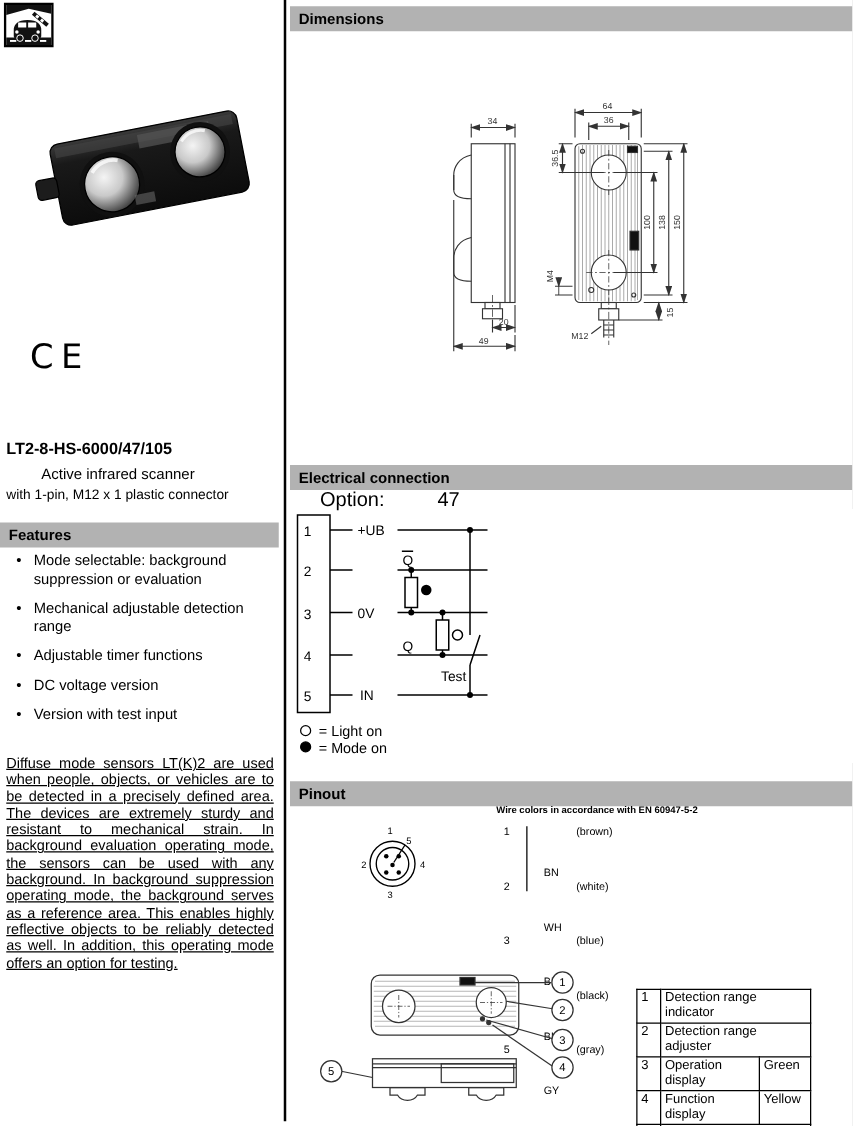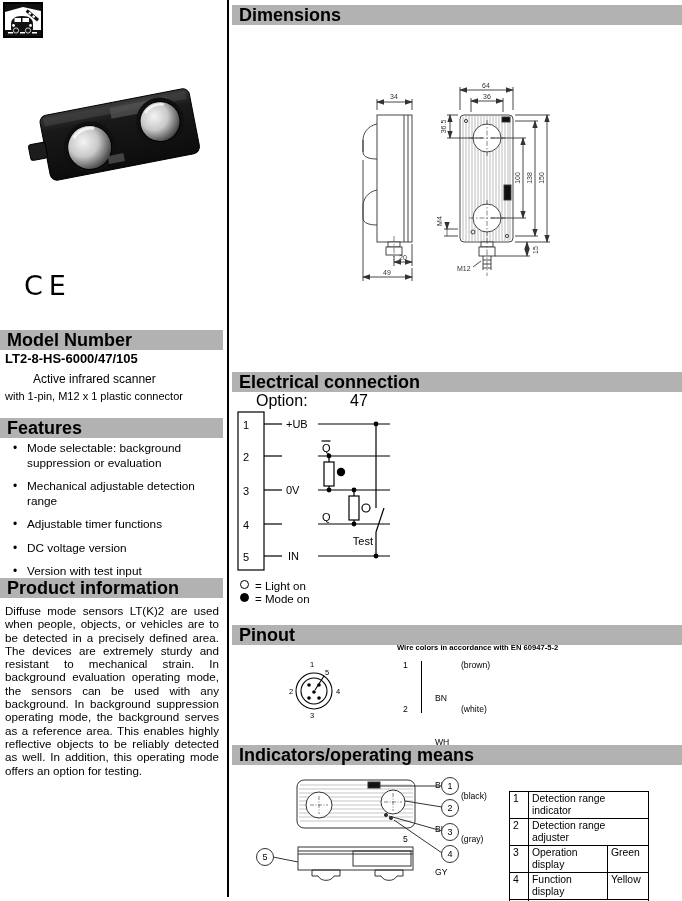--- a/index.html
+++ b/index.html
@@ -1,28 +1,28 @@
 <!DOCTYPE html>
 <html><head>
 <meta charset="utf-8">
 <style>
   html,body{margin:0;padding:0;background:#e8e8e8;}
   .page{position:relative;width:682px;height:901px;background:#fff;font-family:"Liberation Sans",sans-serif;color:#000;overflow:hidden;}
   .abs{position:absolute;}
-  .secbar{position:absolute;height:20px;background:#b2b2b2;box-sizing:border-box;padding:3px 0 12px 7px;font-size:18px;font-weight:bold;line-height:15px;}
+  .secbar{position:absolute;height:20px;background:#b2b2b2;box-sizing:border-box;padding:3px 0 12px 7px;font-size:12px;font-weight:bold;line-height:15px;}
   .secbar-left{left:0;width:223px;}
   .secbar-right{left:232px;width:450px;}
   .divider{position:absolute;left:227px;top:0;width:2px;height:897px;background:#000;}
   .modelnum{left:5px;top:351px;font-size:13px;font-weight:bold;}
   .desc1{left:5px;top:372px;font-size:12px;margin-left:28px;}
   .desc2{left:5px;top:390px;font-size:11px;}
   .features{left:5px;top:441px;width:214px;margin:0;padding:0;list-style:none;}
   .features li{position:relative;padding-left:22px;margin-bottom:9px;font-size:11.8px;line-height:14.5px;}
   .features li .bullet{position:absolute;left:8px;top:0;font-size:12px;}
-  .prodtext{left:5px;top:604px;width:214px;font-size:11.6px;line-height:13.3px;text-align:justify;}
+  .prodtext{left:5px;top:604px;width:214px;font-size:11.6px;line-height:13.3px;text-align:justify;text-decoration:underline;}
   .cemark{left:24px;top:270px;font-size:27px;letter-spacing:6px;font-family:"DejaVu Sans",sans-serif;}
   .optrow{font-size:16px;}
   .legend-row{display:flex;height:13px;font-size:11.5px;}
   .legend-sym{display:inline-block;width:9px;height:9px;border-radius:50%;border:1.4px solid #000;margin-right:6px;box-sizing:border-box;}
   .legend-sym.filled{background:#000;}
   .pin-note{left:397px;top:643px;font-size:7.6px;font-weight:bold;}
   .wiretbl{left:403px;top:660px;font-size:8.6px;line-height:10.6px;}
   .wiretbl .wrow{display:flex;}
   .wiretbl .wpin{width:18px;}
   .wiretbl .wcode{width:26px;margin-left:14px;margin-top:33px;}
@@ -85,35 +85,33 @@
       <circle cx="142" cy="54" r="24" fill="#101010"></circle>
       <circle cx="142" cy="54" r="20" fill="url(#lensg)" stroke="#000"></circle>
       <path d="M54,54 a20,20 0 0 1 22,-6" stroke="#fff" stroke-width="3" fill="none" opacity="0.75"></path>
       <path d="M129,43 a18,18 0 0 1 20,-5" stroke="#fff" stroke-width="2.5" fill="none" opacity="0.75"></path>
       <rect x="84" y="78" width="16" height="8" fill="#666" opacity="0.6"></rect>
     </g>
   </svg>
 
   <div class="abs cemark">CE</div>
 
-  <div class="secbar secbar-left" style="top:330px"><span>Model Number</span></div>
   <div class="abs modelnum">LT2-8-HS-6000/47/105</div>
   <div class="abs desc1">Active infrared scanner</div>
   <div class="abs desc2">with 1-pin, M12 x 1 plastic connector</div>
 
   <div class="secbar secbar-left" style="top:418px"><span>Features</span></div>
   <ul class="abs features">
     <li><span class="bullet">•</span><span>Mode selectable: background suppression or evaluation</span></li>
     <li><span class="bullet">•</span><span>Mechanical adjustable detection range</span></li>
     <li><span class="bullet">•</span><span>Adjustable timer functions</span></li>
     <li><span class="bullet">•</span><span>DC voltage version</span></li>
     <li><span class="bullet">•</span><span>Version with test input</span></li>
   </ul>
 
-  <div class="secbar secbar-left" style="top:578px"><span>Product information</span></div>
   <div class="abs prodtext">Diffuse mode sensors LT(K)2 are used when people, objects, or vehicles are to be detected in a precisely defined area. The devices are extremely sturdy and resistant to mechanical strain. In background evaluation operating mode, the sensors can be used with any background. In background suppression operating mode, the background serves as a reference area. This enables highly reflective objects to be reliably detected as well. In addition, this operating mode offers an option for testing.</div>
 
   <div class="secbar secbar-right" style="top:5px"><span>Dimensions</span></div>
 
   <svg class="abs" style="left:345px;top:80px" width="230" height="210" viewBox="0 0 230 210" font-size="7" fill="#333" stroke-width="0.9">
     <defs>
       <marker id="ar" markerWidth="9" markerHeight="8" refX="8" refY="3" orient="auto-start-reverse">
           <path d="M0,0 L9,3 L0,6 z" fill="#333"></path>
         </marker>
     </defs>
@@ -333,21 +331,20 @@
         <span class="wcode">BK</span>
         <span class="wcolor">(black)</span>
       </div>
     <div class="wrow">
         <span class="wpin">5</span>
         <span class="wcode">GY</span>
         <span class="wcolor">(gray)</span>
       </div>
   </div>
 
-  <div class="secbar secbar-right" style="top:745px"><span>Indicators/operating means</span></div>
 
   <svg class="abs" style="left:240px;top:773px" width="230" height="128" viewBox="0 0 230 128" font-size="9" fill="#000">
     <g stroke="#333" stroke-width="1" fill="none">
       <rect x="57" y="7" width="118" height="48" rx="7" fill="#fff"></rect>
       <g stroke="#888" stroke-width="0.5">
         <line x1="60" y1="12" x2="172" y2="12"></line>
           <line x1="59" y1="16" x2="173" y2="16"></line>
           <line x1="59" y1="20" x2="173" y2="20"></line>
           <line x1="59" y1="24" x2="173" y2="24"></line>
           <line x1="59" y1="28" x2="173" y2="28"></line>

